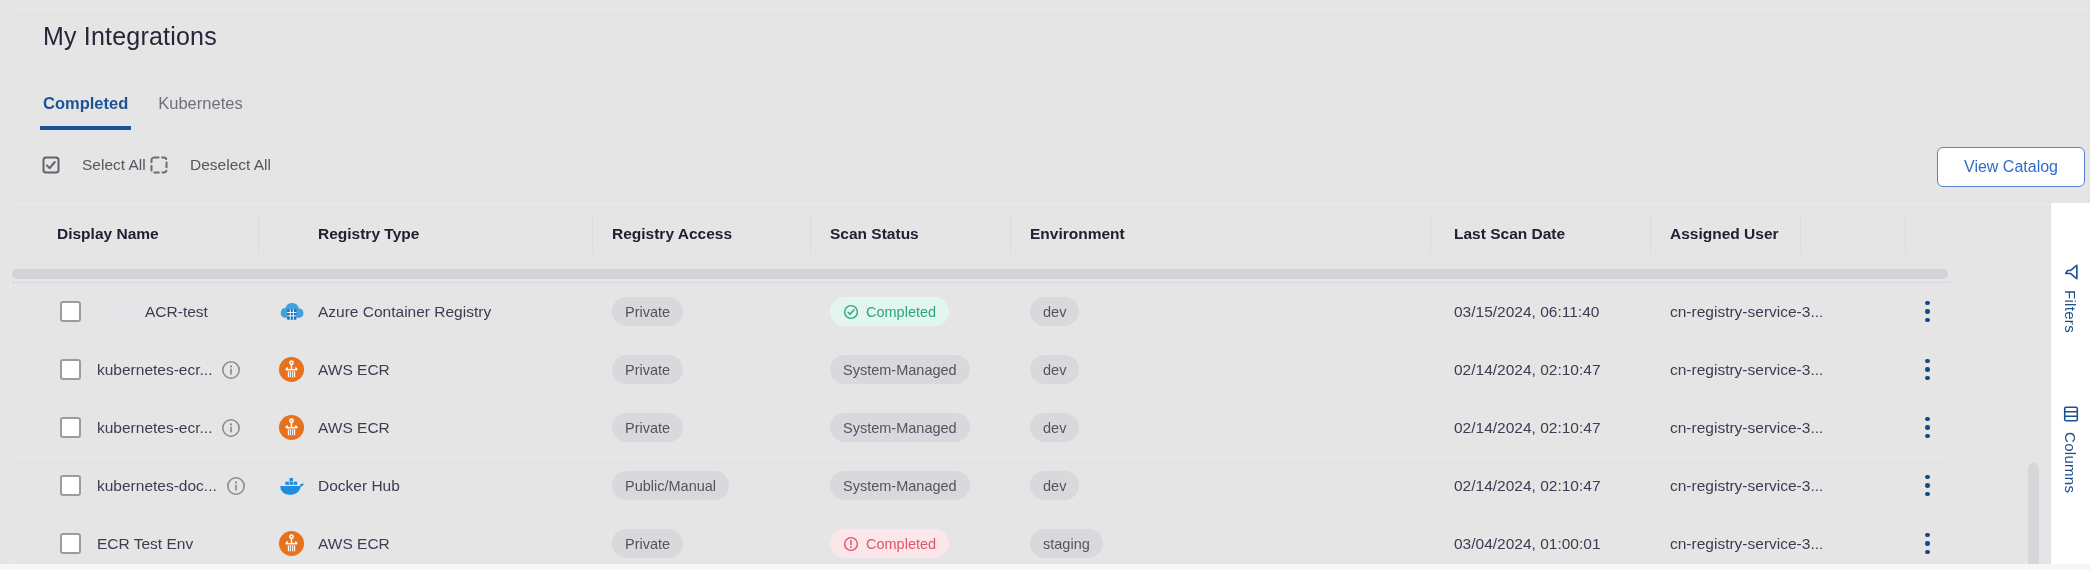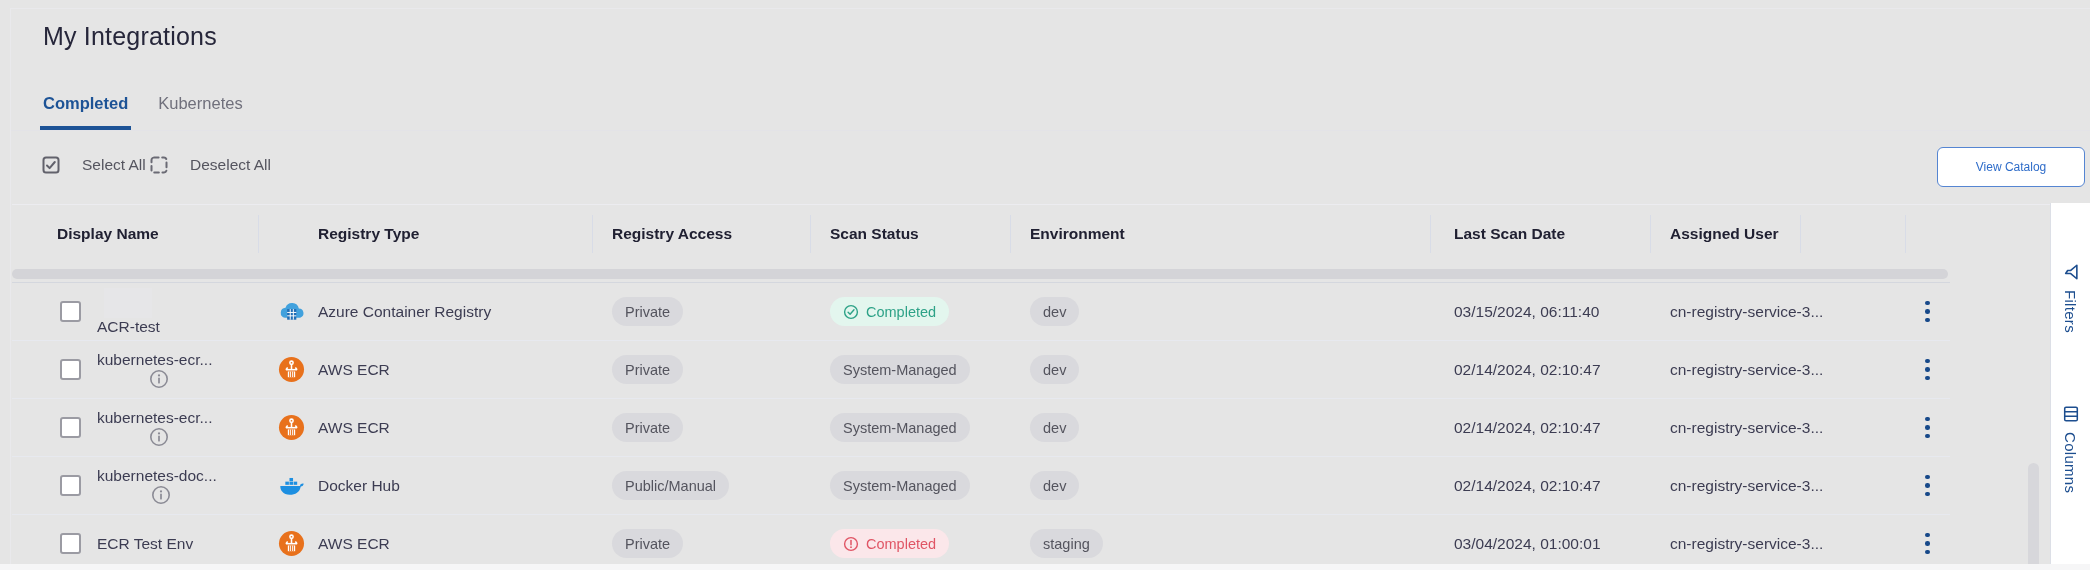--- a/index.html
+++ b/index.html
@@ -20,21 +20,21 @@
   .tab + .tab { margin-left:24px; }
 
   .tool { position:absolute; top:152px; height:26px; display:flex; align-items:center; gap:22px; font-size:15.5px; color:#55555f; cursor:pointer; }
   .tool svg { display:block; }
   .tool-select { left:42px; }
   .tool-deselect { left:150px; }
 
   .view-catalog {
     position:absolute; top:147px; right:5px; width:148px; height:40px;
     background:#fff; border:1px solid #5585d2; border-radius:6px;
-    color:#2e6cc9; font-size:12px; display:flex; align-items:center; justify-content:center; cursor:pointer;
+    color:#2e6cc9; font-size:16px; display:flex; align-items:center; justify-content:center; cursor:pointer;
   }
 
   .table-top-line { position:absolute; top:204px; left:12px; width:2038px; height:1px; background:#ececf0; }
 
   .grid { display:grid; grid-template-columns:246px 334px 218px 200px 420px 220px 150px 105px 45px; align-items:center; }
 
   .grid-header { position:absolute; left:12px; top:205px; width:1938px; height:57px; font-weight:700; font-size:15.5px; color:#202032; }
   .hcell { position:relative; height:57px; display:flex; align-items:center; white-space:nowrap; }
   .hcell.div::before { content:""; position:absolute; left:0; top:10px; height:38px; width:1px; background:#d8dce7; }
   .h-name { padding-left:45px; }
@@ -43,21 +43,21 @@
   .h-date { padding-left:24px; }
 
   .h-scroll { position:absolute; left:12px; top:266px; width:1938px; height:17px; border-bottom:1px solid #d4d7de; }
   .h-thumb { position:absolute; left:0; top:3px; width:1936px; height:10px; background:#d4d4d8; border-radius:5px; }
 
   .table-body { position:absolute; left:12px; top:283px; width:1938px; }
   .row { height:58px; border-bottom:1px solid #e7e9ef; font-size:15.5px; color:#3c3c52; }
 
   .c-name { padding-left:48px; display:flex; align-items:center; }
   .checkbox { width:21px; height:21px; border:2px solid #9b9ba3; border-radius:3px; background:#fff; flex:0 0 auto; cursor:pointer; }
-  .name-wrap { display:flex; align-items:center; margin-left:16px; white-space:nowrap;flex-direction:column; }
+  .name-wrap { display:flex; align-items:center; margin-left:16px; white-space:nowrap; }
   .redacted { width:48px; height:30px; background:#e6e6e8; border-radius:1px; }
   .info { margin-left:9px; display:inline-flex; cursor:pointer; }
 
   .c-type { padding-left:20px; display:flex; align-items:center; gap:13px; white-space:nowrap; }
   .reg-icon { display:inline-flex; width:27px; height:27px; }
 
   .c-access, .c-scan, .c-env { padding-left:20px; }
   .pill { display:inline-flex; align-items:center; gap:7px; height:29px; padding:0 13px; border-radius:15px; background:#d9d9dd; color:#54545e; font-size:14.5px; white-space:nowrap; }
   .pill .st-ic { display:none; }
   .pill.success { background:#e3f6ee; color:#2da287; }

